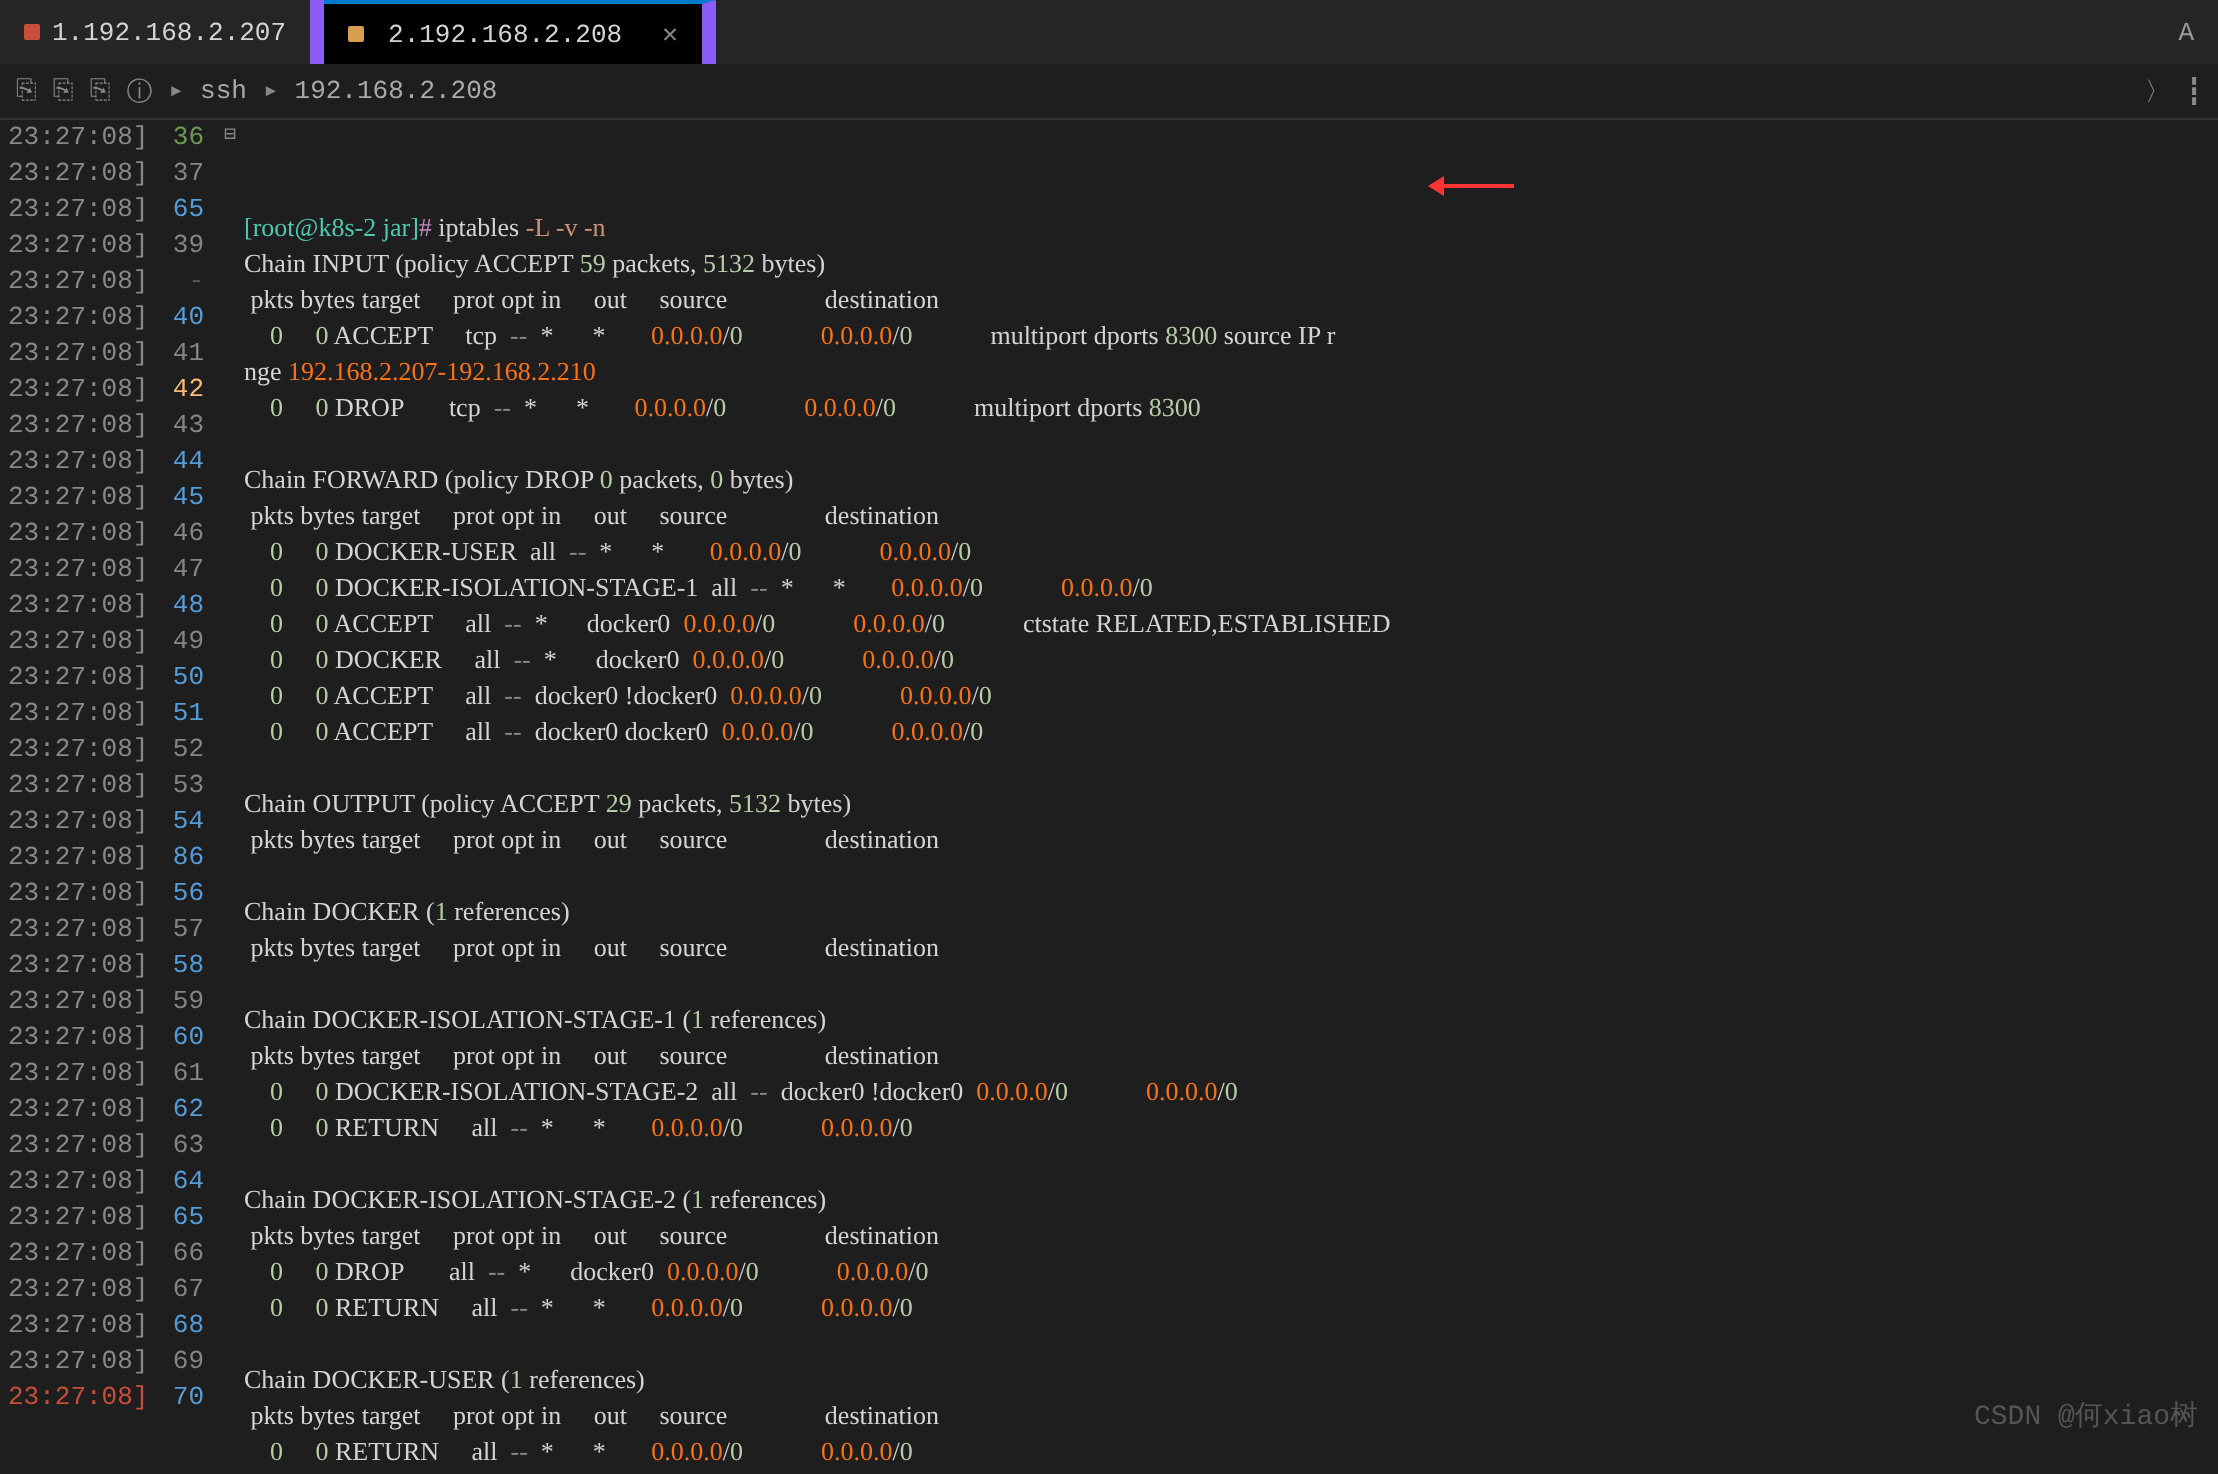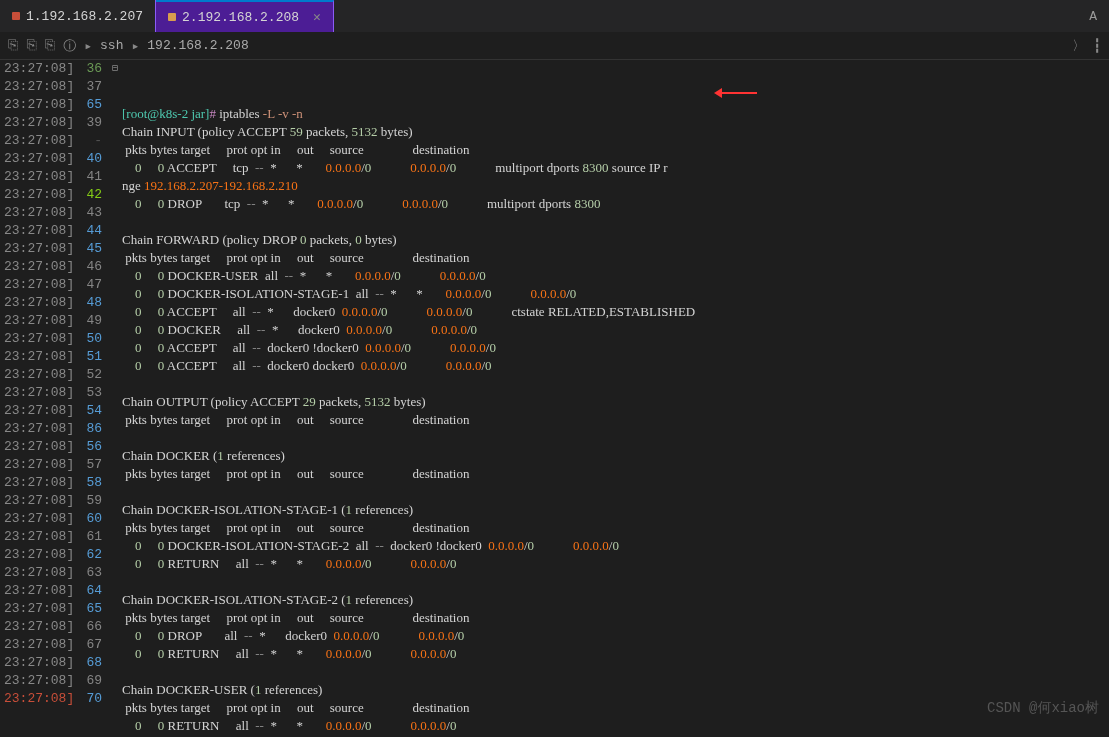--- a/index.html
+++ b/index.html
@@ -14,27 +14,28 @@
   display: flex;
   background: #252526;
   height: 32px;
   align-items: center;
 }
 .tab {
   display: flex;
   align-items: center;
   padding: 0 12px;
   height: 100%;
-  border-right: 1px solid #8b5cf6;
+  border-right: 7px solid #8b5cf6;
   cursor: pointer;
   gap: 6px;
 }
 .tab.active {
-  background: #4c1d95;
+  background: #000000;
   border-top: 2px solid #007acc;
+  gap: 12px;
 }
 .tab-dot { width: 8px; height: 8px; border-radius: 1px; }
 .tab-dot.red { background: #c74e39; }
 .tab-dot.orange { background: #d89d4f; }
 .tab-close { margin-left: 8px; color: #888; }
 .tab-letter { margin-left: auto; padding-right: 12px; color: #999; }
 .toolbar {
   display: flex;
   align-items: center;
   background: #1e1e1e;
@@ -183,21 +184,21 @@
       <div class="hi">23:27:08]</div>
     </div>
   <div class="gutter" id="gutter-col">
       <div style="color: rgb(106, 153, 85);">36</div>
       <div>37</div>
       <div style="color: rgb(86, 156, 214);">65</div>
       <div>39</div>
       <div style="color: rgb(85, 85, 85);">-</div>
       <div style="color: rgb(86, 156, 214);">40</div>
       <div>41</div>
-      <div style="color: #84cc16;">42</div>
+      <div style="color: #fdba74;">42</div>
       <div>43</div>
       <div style="color: rgb(86, 156, 214);">44</div>
       <div style="color: rgb(86, 156, 214);">45</div>
       <div>46</div>
       <div>47</div>
       <div style="color: rgb(86, 156, 214); text-align: right;">48</div>
       <div>49</div>
       <div style="color: rgb(86, 156, 214);">50</div>
       <div style="color: rgb(86, 156, 214);">51</div>
       <div>52</div>

